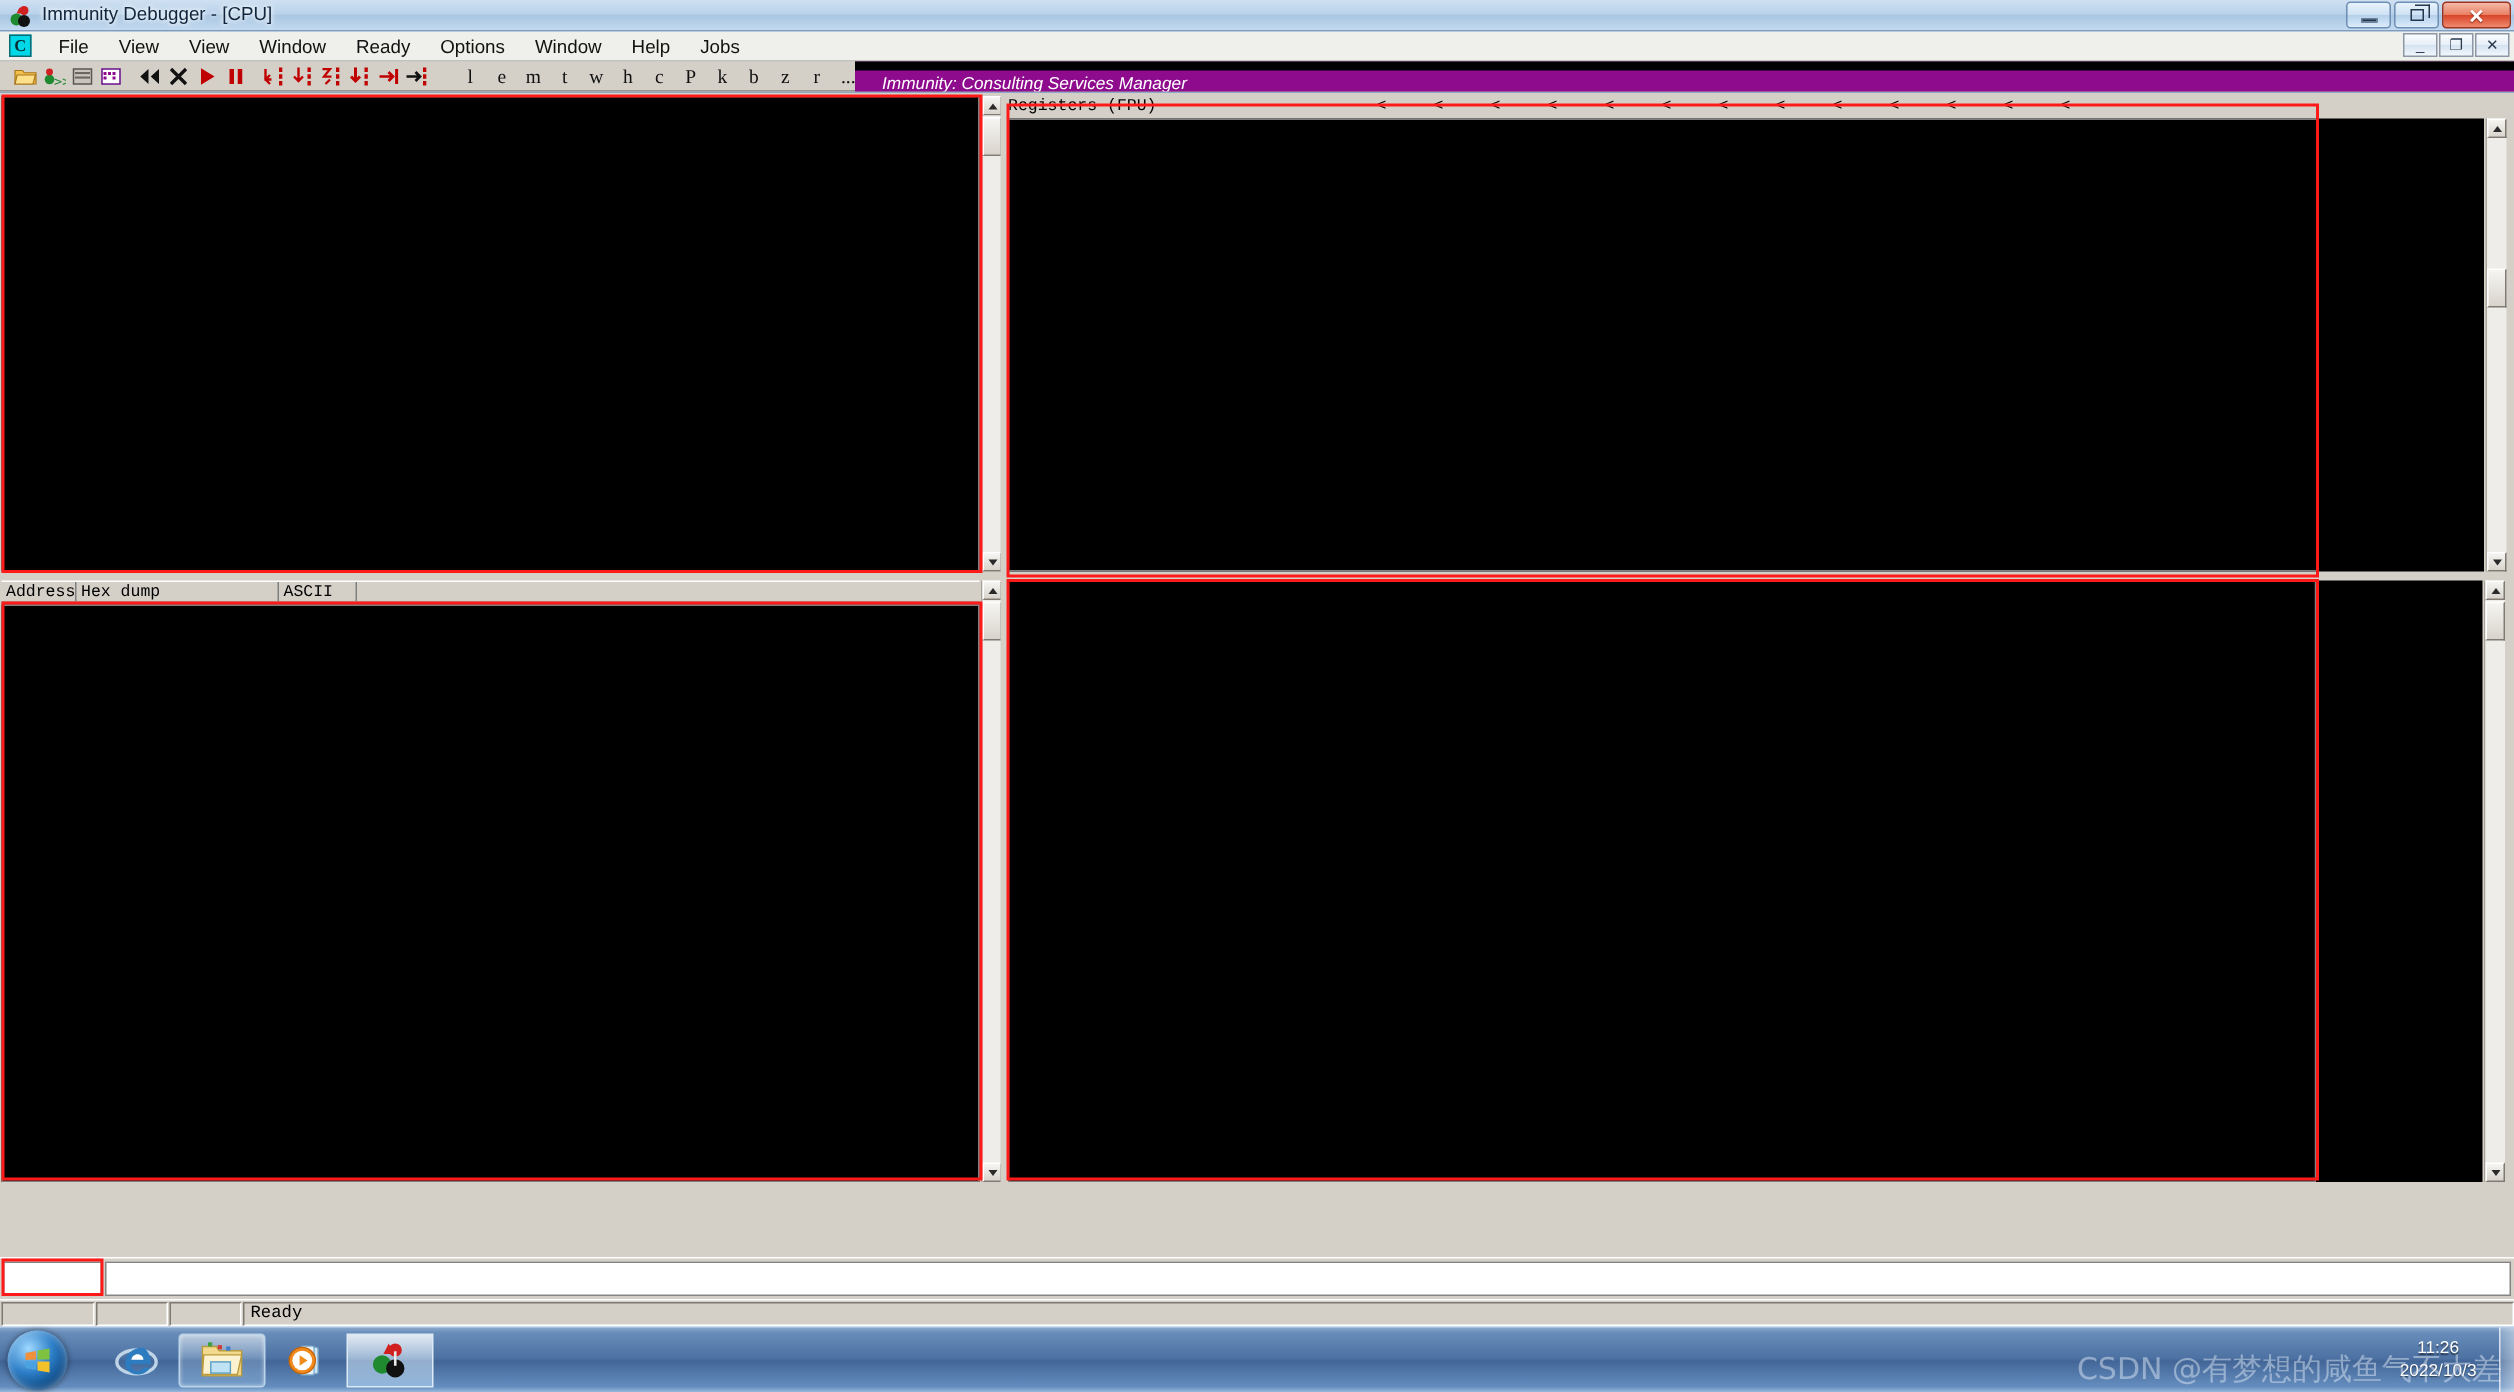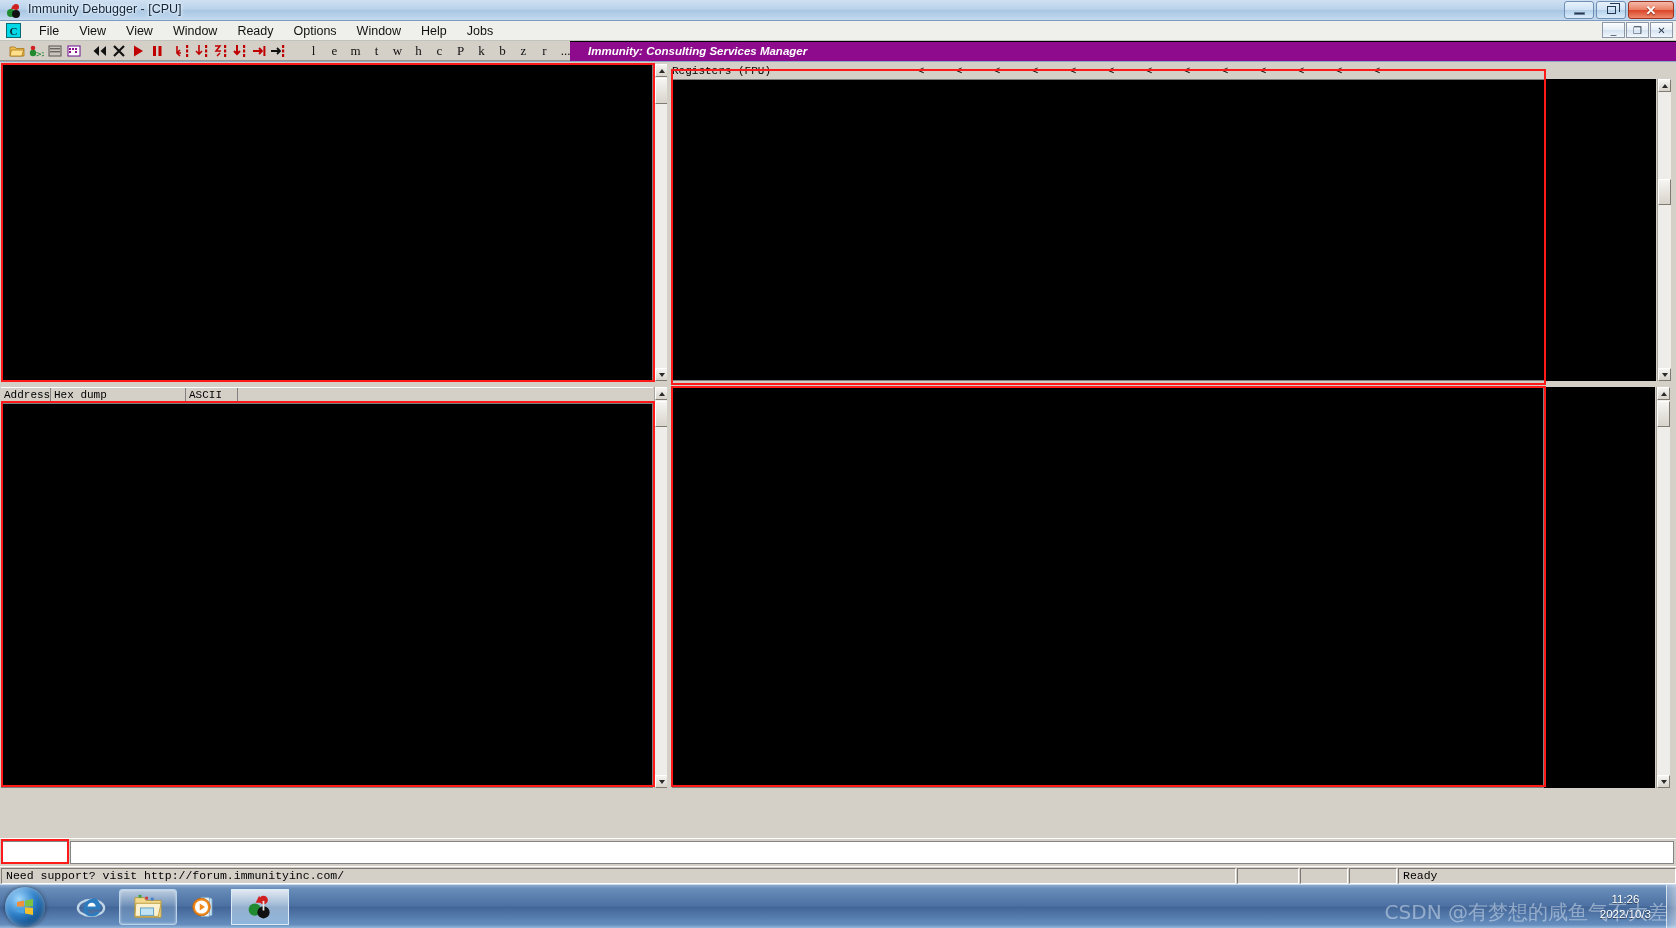--- a/index.html
+++ b/index.html
@@ -100,23 +100,22 @@
     font-family: "Liberation Serif", serif;
     font-size: 13px; color: #111;
   }
   .tb-letter.help { color: #c00000; font-weight: bold; font-size: 15px; }
 
   
   .banner {
     position: absolute; left: 570px; top: 41px;
     width: 1106px; height: 20px;
     background: #8e0b8e;
-    border-top: 1px solid #000000;
+    border-top: 6px solid #000000;
     overflow: hidden;
-    font-weight: bold;
   }
   .banner-text {
     position: absolute; left: 18px; top: 3px;
     color: #ffffff; font-size: 11.5px; font-style: italic;
     font-family: "Liberation Sans", sans-serif;
     white-space: nowrap;
   }
 
   
   .mdi {
@@ -583,21 +582,20 @@
   <div class="redbox" style="left:1px; top:401px; width:654px; height:386px;"></div>
   <div class="redbox" style="left:671px; top:386px; width:875px; height:401px;"></div>
   <div class="redbox" style="left:1px; top:839px; width:68px; height:25px;"></div>
 
   <div class="cmdbar">
     <div class="cmdinput"></div>
     <div class="cmdline"></div>
   </div>
 
   <div class="statusbar">
-    <div class="sb-field" style="width:1235px;">Need support? visit http://forum.immunityinc.com/</div>
     <div class="sb-field" style="width:62px"></div>
     <div class="sb-field" style="width:48px"></div>
     <div class="sb-field" style="width:48px"></div>
     <div class="sb-field" style="width:auto; flex:1;">Ready</div>
   </div>
 
   <div class="taskbar">
     <div class="startorb">
       <svg width="20" height="20" viewBox="0 0 20 20">
         <path d="M2 5 L9 3.6 L9 9.4 L2 9.6 Z" fill="#f0903a"></path>

